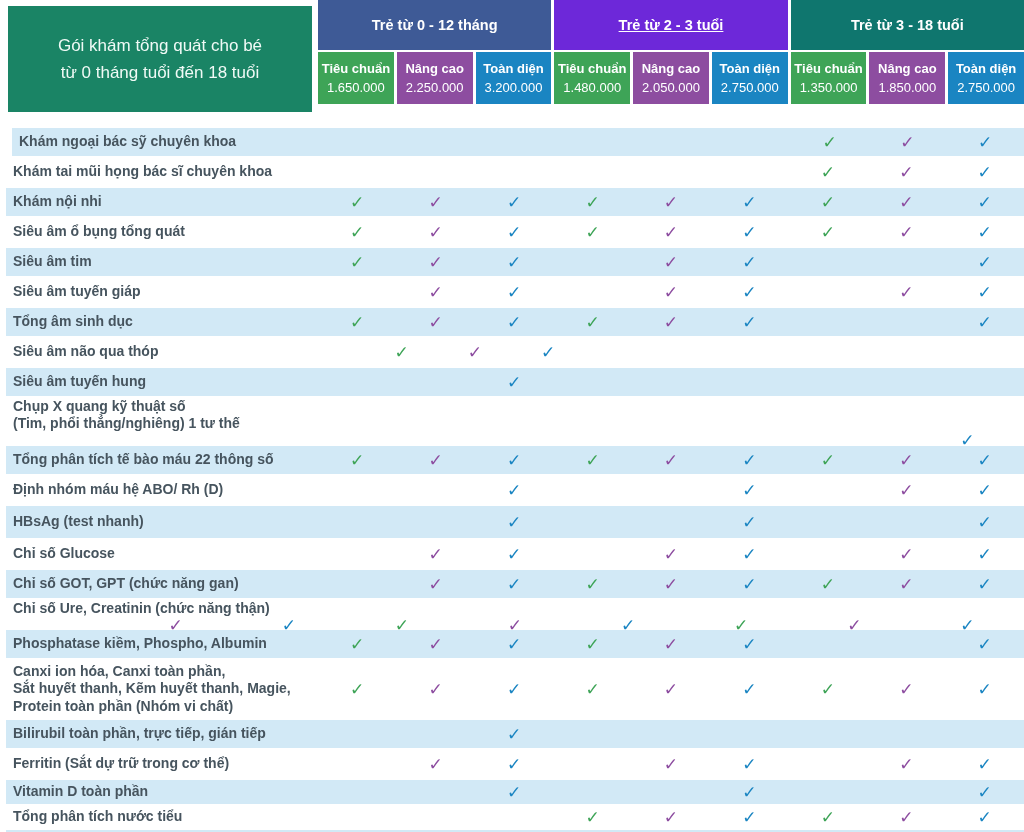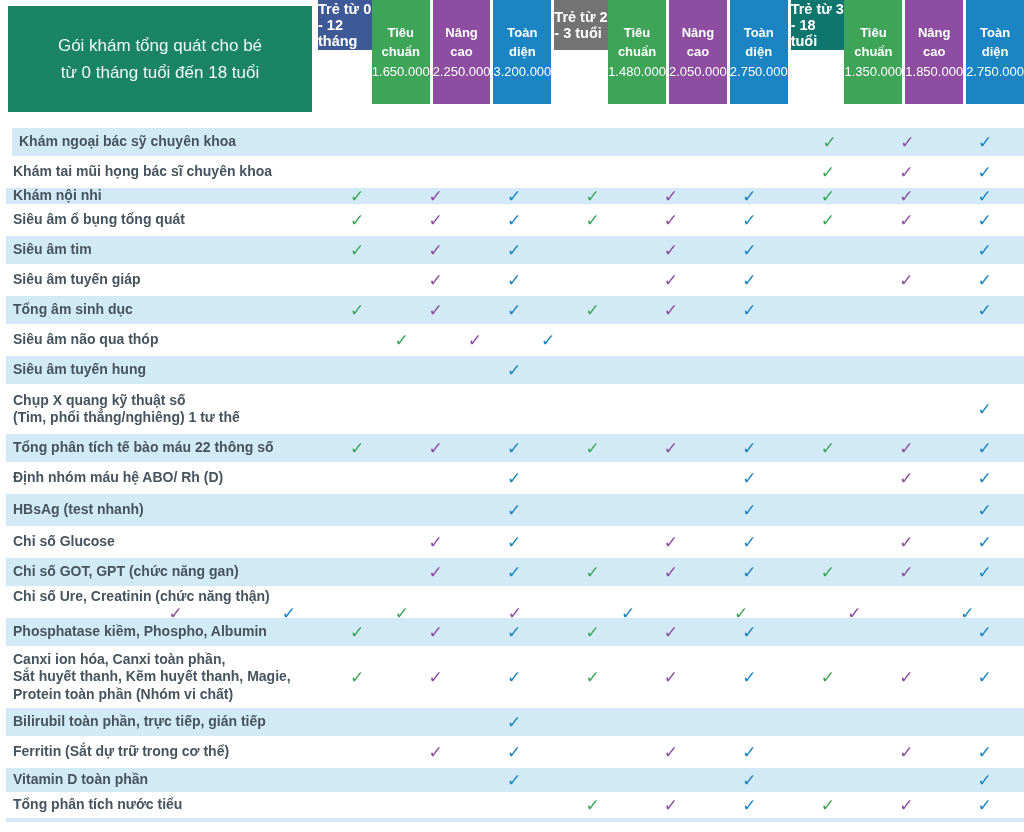--- a/index.html
+++ b/index.html
@@ -16,21 +16,21 @@
   .main-title-block {
     position:absolute; left:8px; top:6px; width:304px; height:106px;
     background:#1A8465; color:#f0faf6;
     display:flex; align-items:center; justify-content:center; text-align:center;
     font-size:17px; font-weight:500; line-height:1.6; white-space:pre-line;
   }
   .groups {
     position:absolute; left:318px; top:0; width:706px; height:104px;
     display:flex; gap:3px;
   }
-  .group { flex:1; display:flex; flex-direction:row;justify-content:center; }
+  .group { flex:1; display:flex; flex-direction:column;justify-content:center; }
   .group-title {
     height:50px; margin-bottom:2px;
     display:flex; align-items:center; justify-content:center;
     color:#ffffff; font-weight:700; font-size:14.5px;
   }
   .subcols { flex:1; display:flex; gap:3px; }
   .subcol {
     flex:1; display:flex; flex-direction:column; align-items:center; justify-content:center;
     color:#ffffff; text-align:center; line-height:1.5;
   }
@@ -71,21 +71,21 @@
               <div class="pkg-name">Nâng cao</div>
               <div class="pkg-price">2.250.000</div>
             </div>
             <div class="subcol" style="background: rgb(26, 133, 194);">
               <div class="pkg-name">Toàn diện</div>
               <div class="pkg-price">3.200.000</div>
             </div>
           </div>
         </div>
         <div class="group">
-          <div class="group-title" style="background: #737373;">Trẻ từ 2 - 3 tuổi</div>
+          <div class="group-title" style="background: #6d28d9; text-decoration: underline;">Trẻ từ 2 - 3 tuổi</div>
           <div class="subcols">
             <div class="subcol" style="background: rgb(62, 164, 87);">
               <div class="pkg-name">Tiêu chuẩn</div>
               <div class="pkg-price">1.480.000</div>
             </div>
             <div class="subcol" style="background: rgb(141, 77, 160);">
               <div class="pkg-name">Nâng cao</div>
               <div class="pkg-price">2.050.000</div>
             </div>
             <div class="subcol" style="background: rgb(26, 133, 194);">
@@ -147,21 +147,21 @@
             <span class="check" style="color: rgb(62, 164, 87);">✓</span>
           </div>
           <div class="cell">
             <span class="check" style="color: rgb(141, 77, 160);">✓</span>
           </div>
           <div class="cell">
             <span class="check" style="color: rgb(26, 133, 194);">✓</span>
           </div>
         </div>
       </div>
-      <div class="row shade" style="height: 16px;">
+      <div class="row shade" style="height: 28px;">
         <div class="row-label">Khám nội nhi</div>
         <div class="cells">
           <div class="cell">
             <span class="check" style="color: rgb(62, 164, 87);">✓</span>
           </div>
           <div class="cell">
             <span class="check" style="color: rgb(141, 77, 160);">✓</span>
           </div>
           <div class="cell">
             <span class="check" style="color: rgb(26, 133, 194);">✓</span>
@@ -327,21 +327,21 @@
             <span class="check" style="color: rgb(26, 133, 194);">✓</span>
           </div>
           <div class="cell"></div>
           <div class="cell"></div>
           <div class="cell"></div>
           <div class="cell"></div>
           <div class="cell"></div>
           <div class="cell"></div>
         </div>
       </div>
-      <div class="row" style="height: 46px;">
+      <div class="row" style="height: 46px; flex-direction: column;">
         <div class="row-label">Chụp X quang kỹ thuật số
 (Tim, phổi thẳng/nghiêng) 1 tư thế</div>
         <div class="cells">
           <div class="cell"></div>
           <div class="cell"></div>
           <div class="cell"></div>
           <div class="cell"></div>
           <div class="cell"></div>
           <div class="cell"></div>
           <div class="cell"></div>

